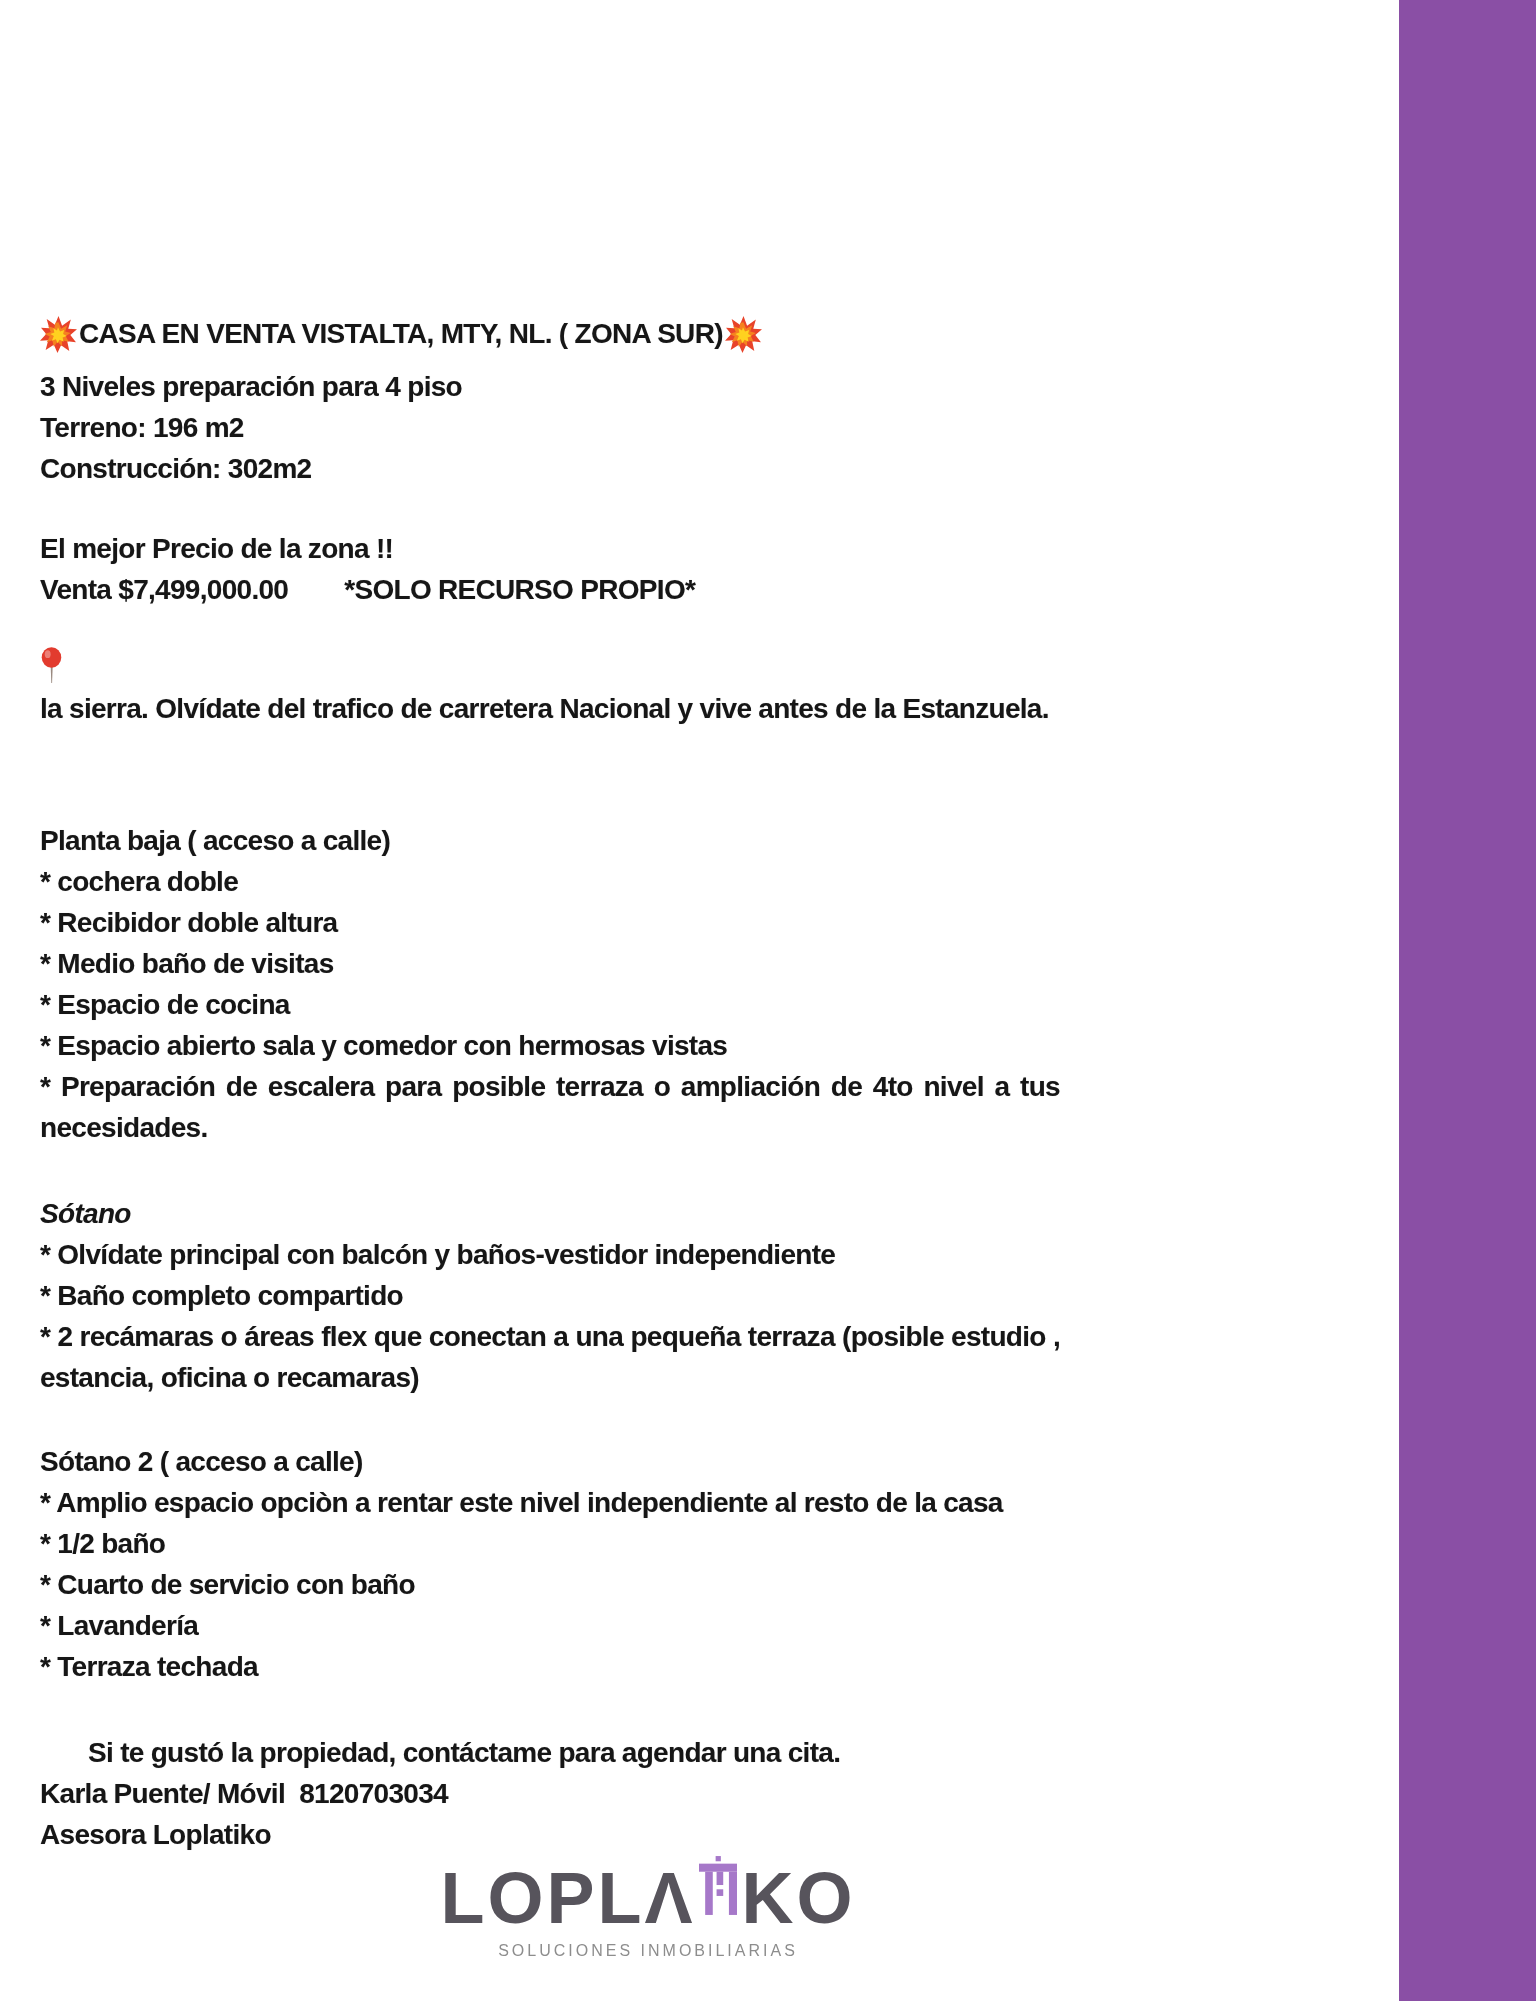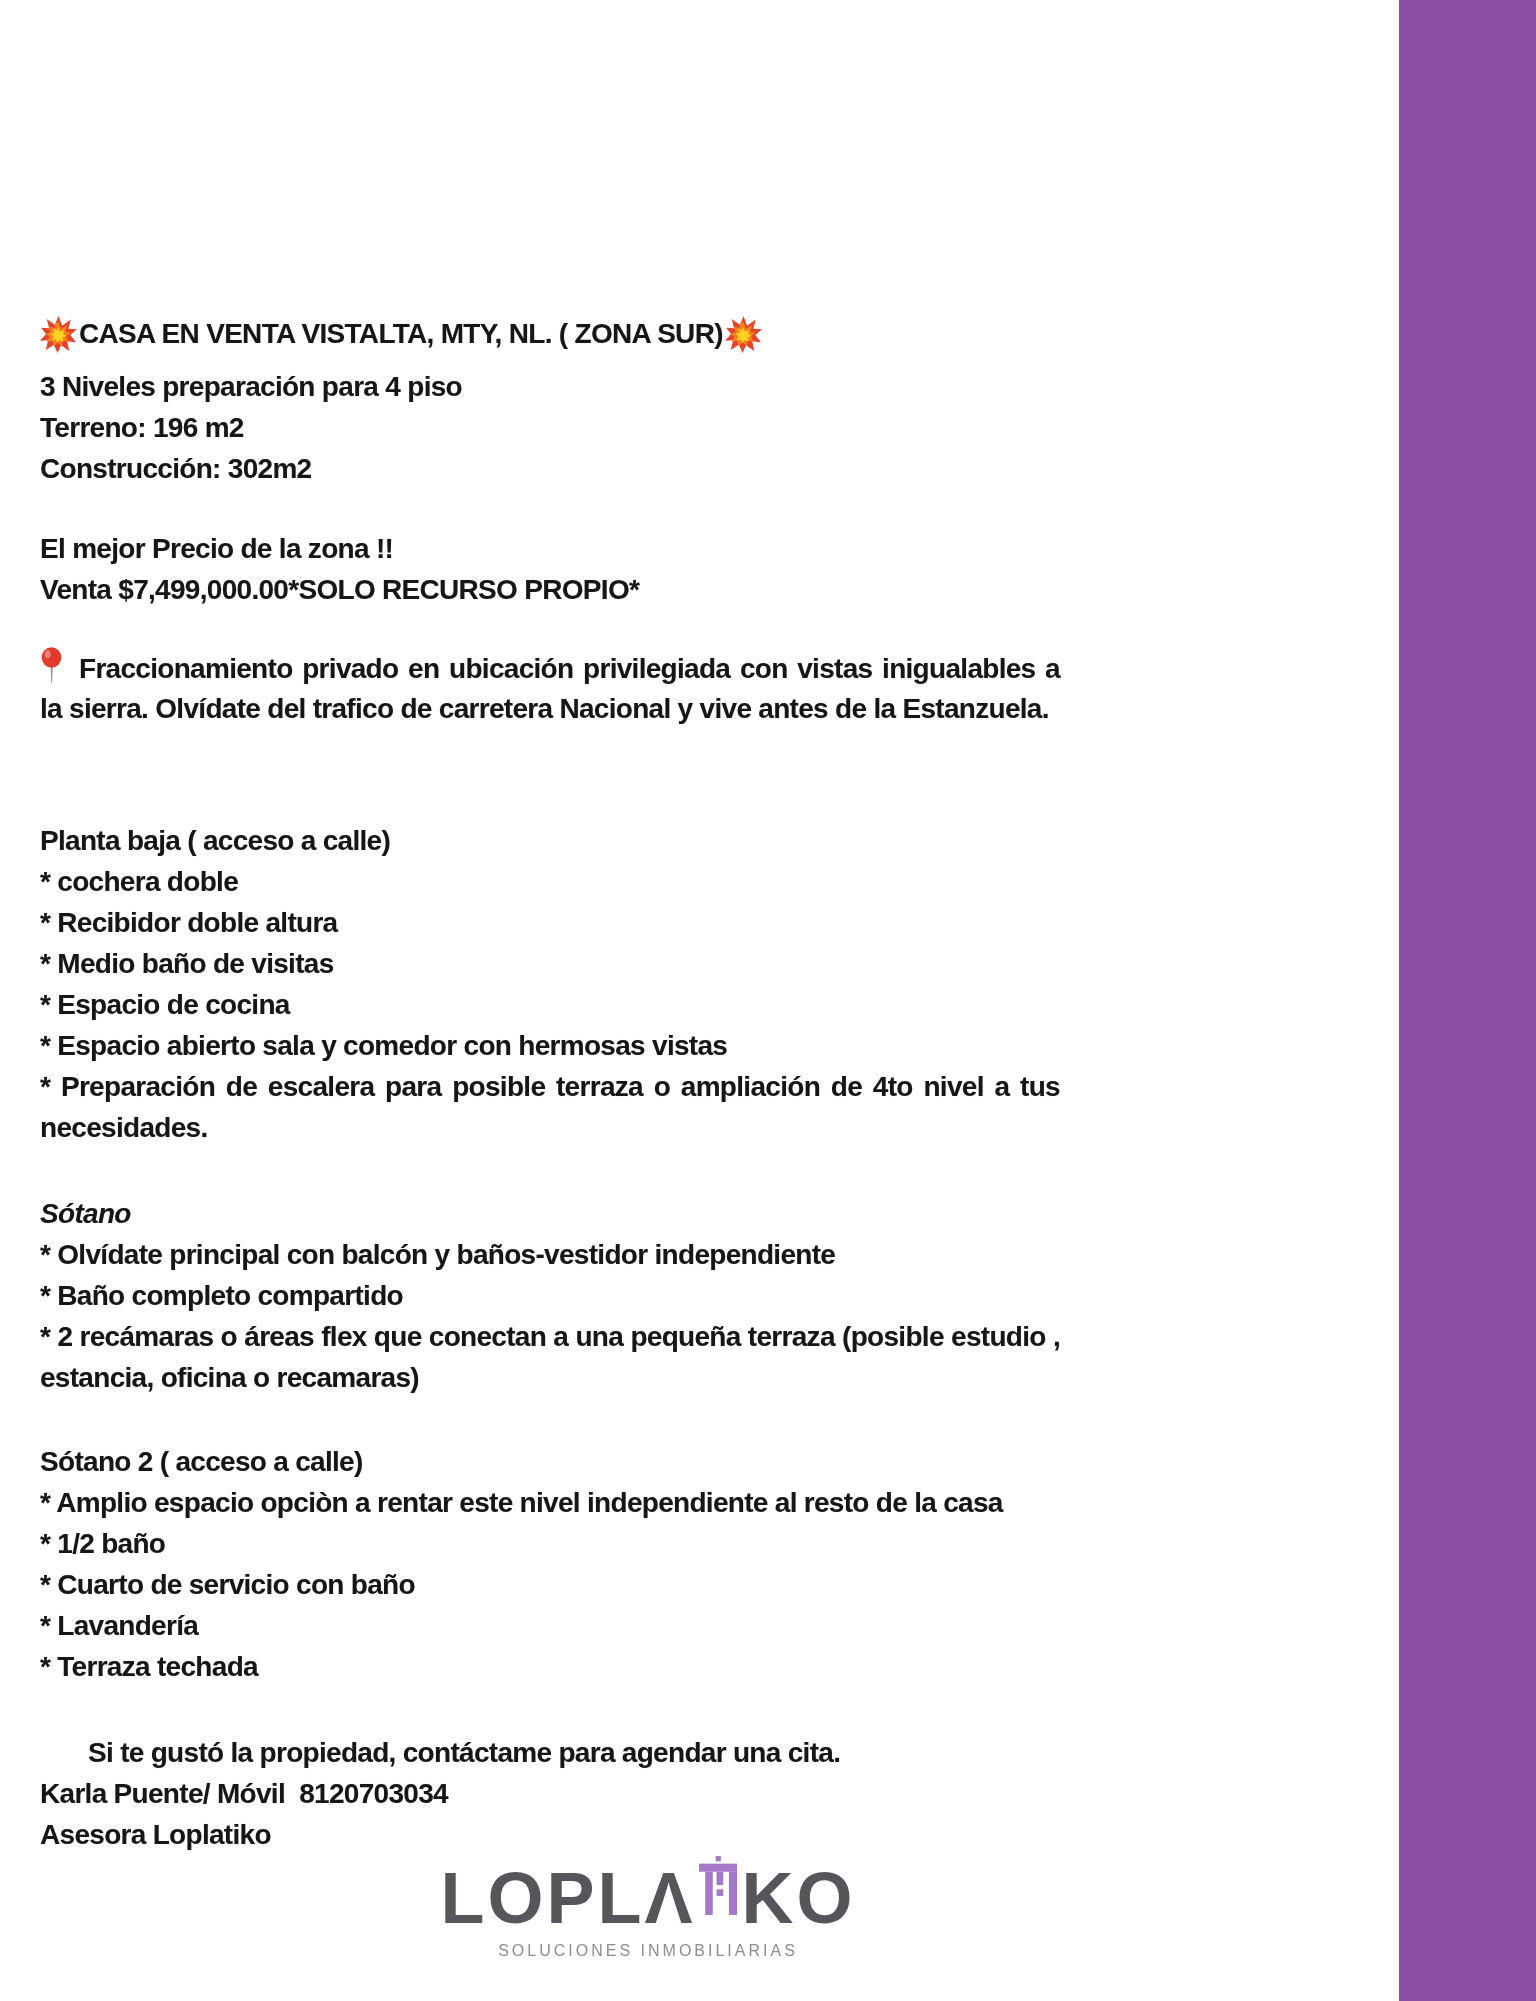--- a/index.html
+++ b/index.html
@@ -26,21 +26,21 @@
     color:var(--text);font-weight:700;font-size:28px;letter-spacing:-0.7px;
     text-shadow:0 0 1px rgba(0,0,0,0.18);
   }
   .ln{height:41px;line-height:41px;white-space:pre;}
   .just{text-align:justify;text-align-last:justify;white-space:nowrap;}
   .title-line{height:56px;display:flex;align-items:center;margin-bottom:4px;}
   .burst{width:37px;height:37px;flex:0 0 auto;}
   .burst.lead{margin-right:2px;}
   .burst.trail{margin-left:2px;}
   .pin{width:23px;height:38px;display:inline-block;vertical-align:-7px;margin-right:16px;}
-  .price-note{}
+  .price-note{margin-left:56px;}
   .mt-blank1{margin-top:39px;}
   .mt-loc{margin-top:37px;}
   .mt-planta{margin-top:91px;}
   .mt-sotano{margin-top:45px;font-style:italic;}
   .mt-sotano2{margin-top:43px;}
   .mt-contact{margin-top:45px;margin-left:48px;}
   .logo-block{
     position:absolute;left:0;top:1856px;width:1296px;
     text-align:center;color:var(--logo_gray);
   }
@@ -80,21 +80,21 @@
     <div class="ln">Terreno: 196 m2</div>
     <div class="ln">Construcción: 302m2</div>
 
     <div class="ln mt-blank1">El mejor Precio de la zona !!</div>
     <div class="ln"><span>Venta $7,499,000.00</span><span class="price-note">*SOLO RECURSO PROPIO*</span></div>
 
     <div class="ln just mt-loc"><svg class="pin" viewBox="0 0 24 40">
           <path d="M11.1,19 L11.8,38 L12.6,38 L13.3,19 Z" fill="#9a8a80"></path>
           <ellipse cx="12" cy="11" rx="10.3" ry="10.8" style="fill:var(--pin_red)"></ellipse>
           <ellipse cx="8" cy="7.6" rx="3.1" ry="4.1" fill="#ffffff" opacity="0.35"></ellipse>
-        </svg><span>Fraccionamiento privado en ubicación privilegiada con vistas inigualables a</span></div>
+        </svg></div>
     <div class="ln">la sierra. Olvídate del trafico de carretera Nacional y vive antes de la Estanzuela.</div>
 
     <div class="ln mt-planta">Planta baja ( acceso a calle)</div>
     <div class="ln">* cochera doble</div>
     <div class="ln">* Recibidor doble altura</div>
     <div class="ln">* Medio baño de visitas</div>
     <div class="ln">* Espacio de cocina</div>
     <div class="ln">* Espacio abierto sala y comedor con hermosas vistas</div>
     <div class="ln just">* Preparación de escalera para posible terraza o ampliación de 4to nivel a tus</div>
     <div class="ln">necesidades.</div>

